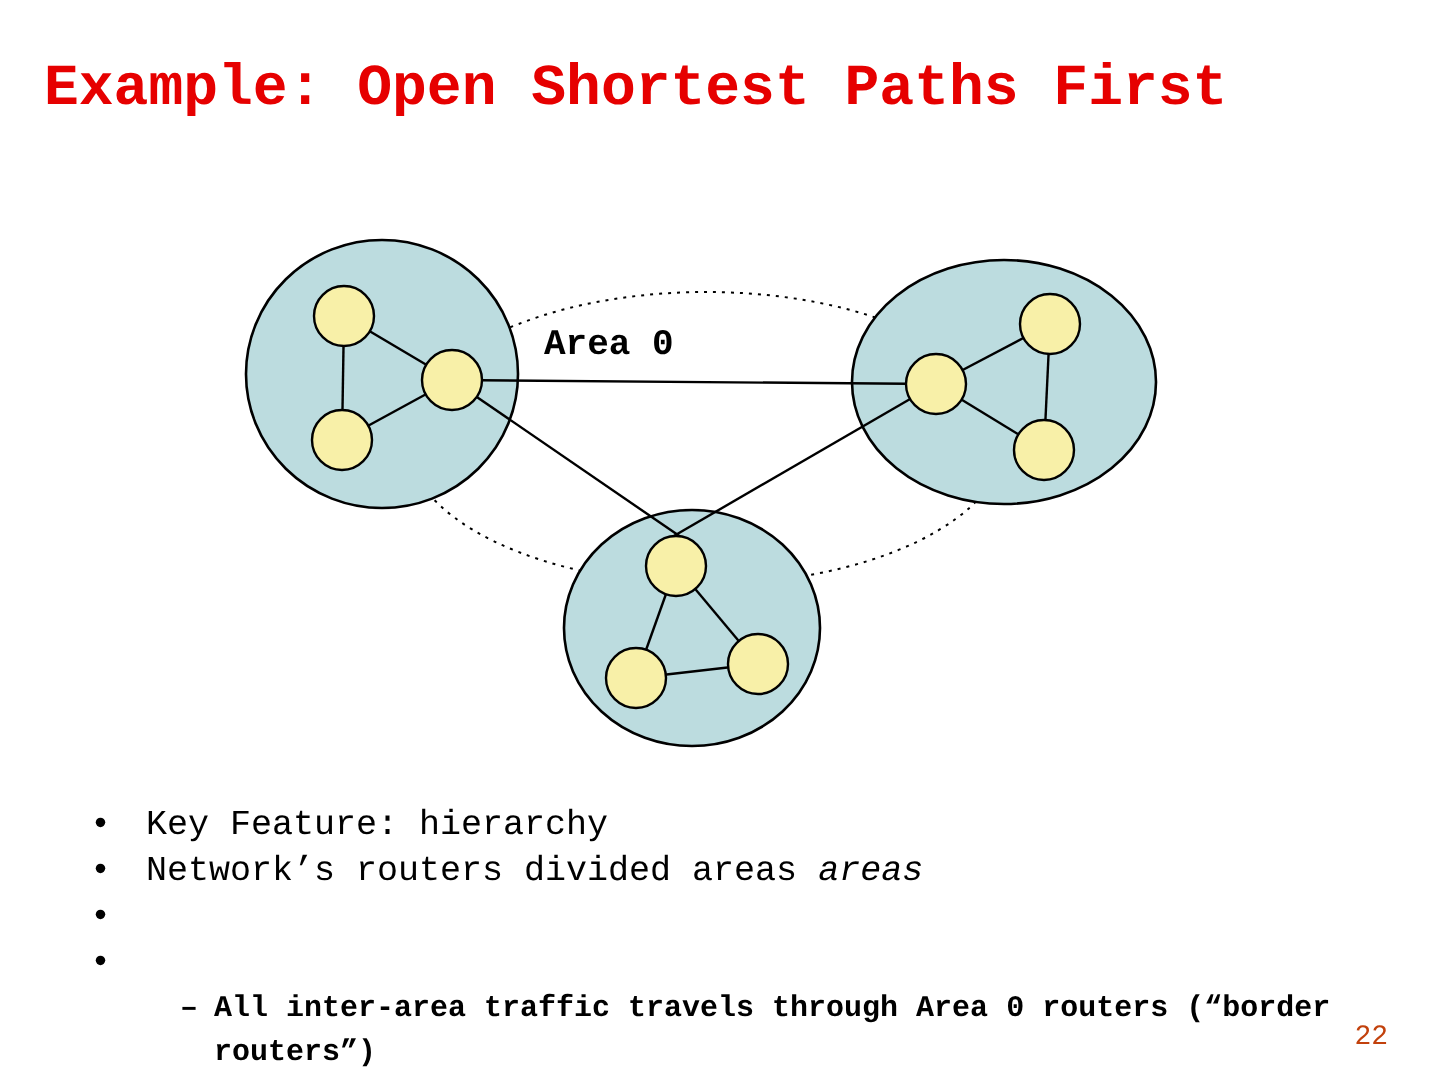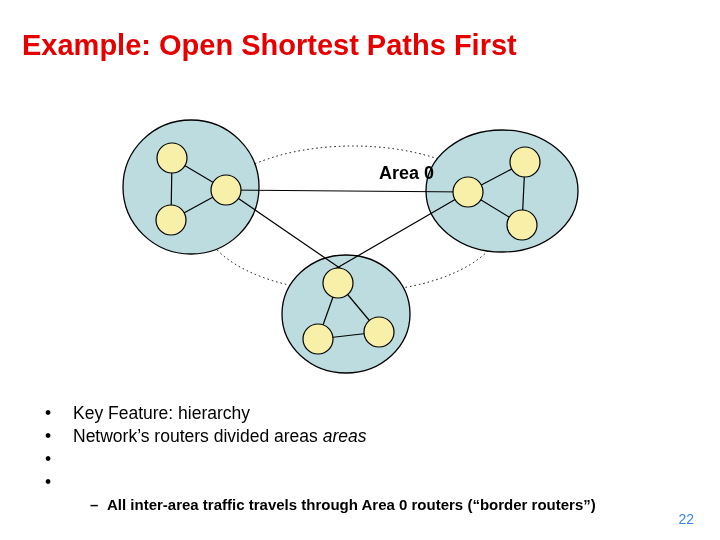--- a/index.html
+++ b/index.html
@@ -1,43 +1,43 @@
 <!DOCTYPE html>
 <html style="--title-red: #e60000; --area-fill: #bcdcdf; --router-fill: #f8f0a8; --outline: #000000;"><head>
 <meta charset="utf-8">
 <style>
   html,body { margin:0; padding:0; background:#ffffff; }
   .slide {
     position:relative; width:720px; height:540px; background:#ffffff;
-    font-family:Liberation Sans, sans-serif; overflow:hidden;
+    font-family:Liberation Mono, monospace; overflow:hidden;
   }
   .title {
     position:absolute; left:22px; top:24px; width:660px;
     font-size:29px; font-weight:bold; line-height:42px;
     color:var(--title-red,#e60000); letter-spacing:0px;
   }
   .title .tline { display:block; }
   svg.diagram { position:absolute; left:0; top:0; }
   .dotted { fill:none; stroke:#000; stroke-width:1; stroke-dasharray:1.5 3; }
   .area   { fill:var(--area-fill,#bcdce0); stroke:var(--outline,#000); stroke-width:1.3; }
   .edge   { stroke:var(--outline,#000); stroke-width:1.2; fill:none; }
   .router { fill:var(--router-fill,#f7f0a9); stroke:var(--outline,#000); stroke-width:1.2; }
   .area-label {
-    position:absolute; left:272px; top:163px; width:162px; text-align:right;
+    position:absolute; left:272px; top:163px; width:162px; text-align:left;
     font-size:18px; font-weight:bold; color:#000;
   }
   .bullets { position:absolute; left:40px; top:402px; width:650px; color:#000; }
   .bullet-row { display:flex; align-items:flex-start; }
   .bullet-row.level1 { font-size:17.5px; line-height:23px; }
   .bullet-row.level1 .marker { width:28px; padding-left:5px; flex:none; }
   .bullet-row.level2 { font-size:15px; line-height:22px; font-weight:bold; margin-left:50px; }
   .bullet-row.level2 .marker { width:17px; flex:none; }
   .page-number {
     position:absolute; right:26px; bottom:13px;
-    font-size:14px; color:#3b82f6;
+    font-size:14px; color:#c2410c;
   }
 </style>
 </head>
 <body>
 
 <div class="slide">
 
   <div class="title">
     <span class="tline">Example: Open Shortest Paths First</span>
   </div>

